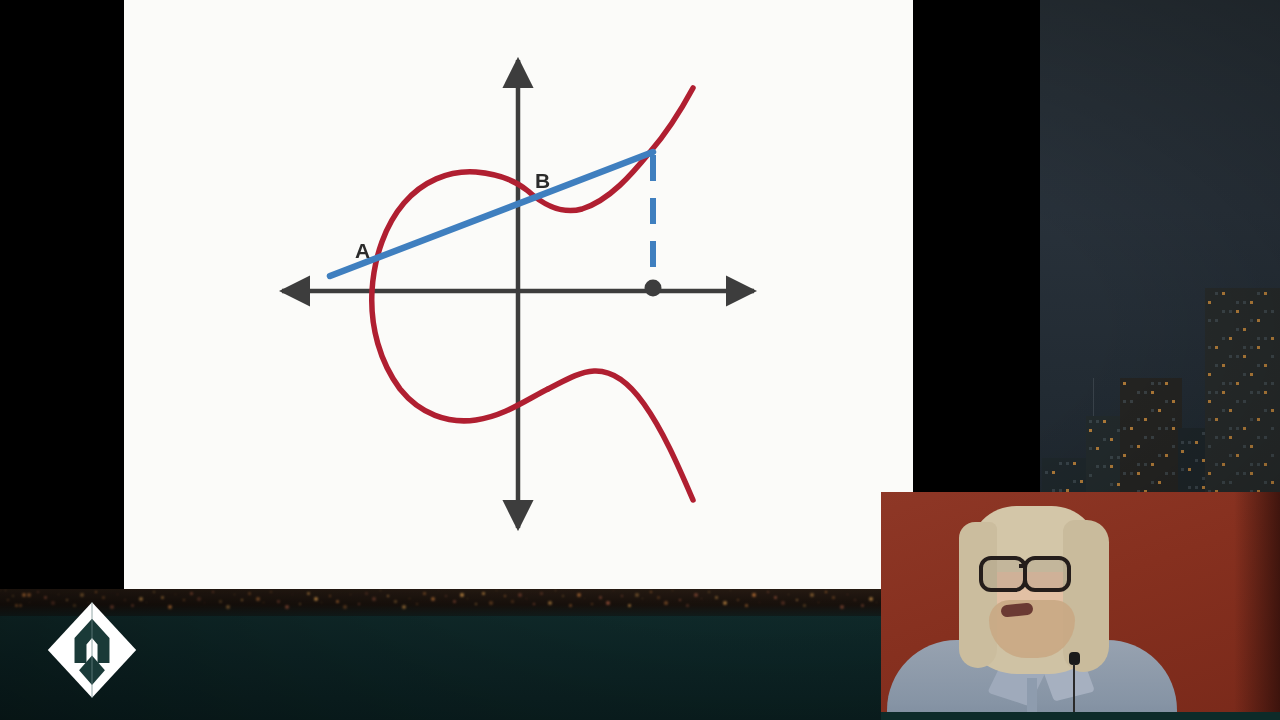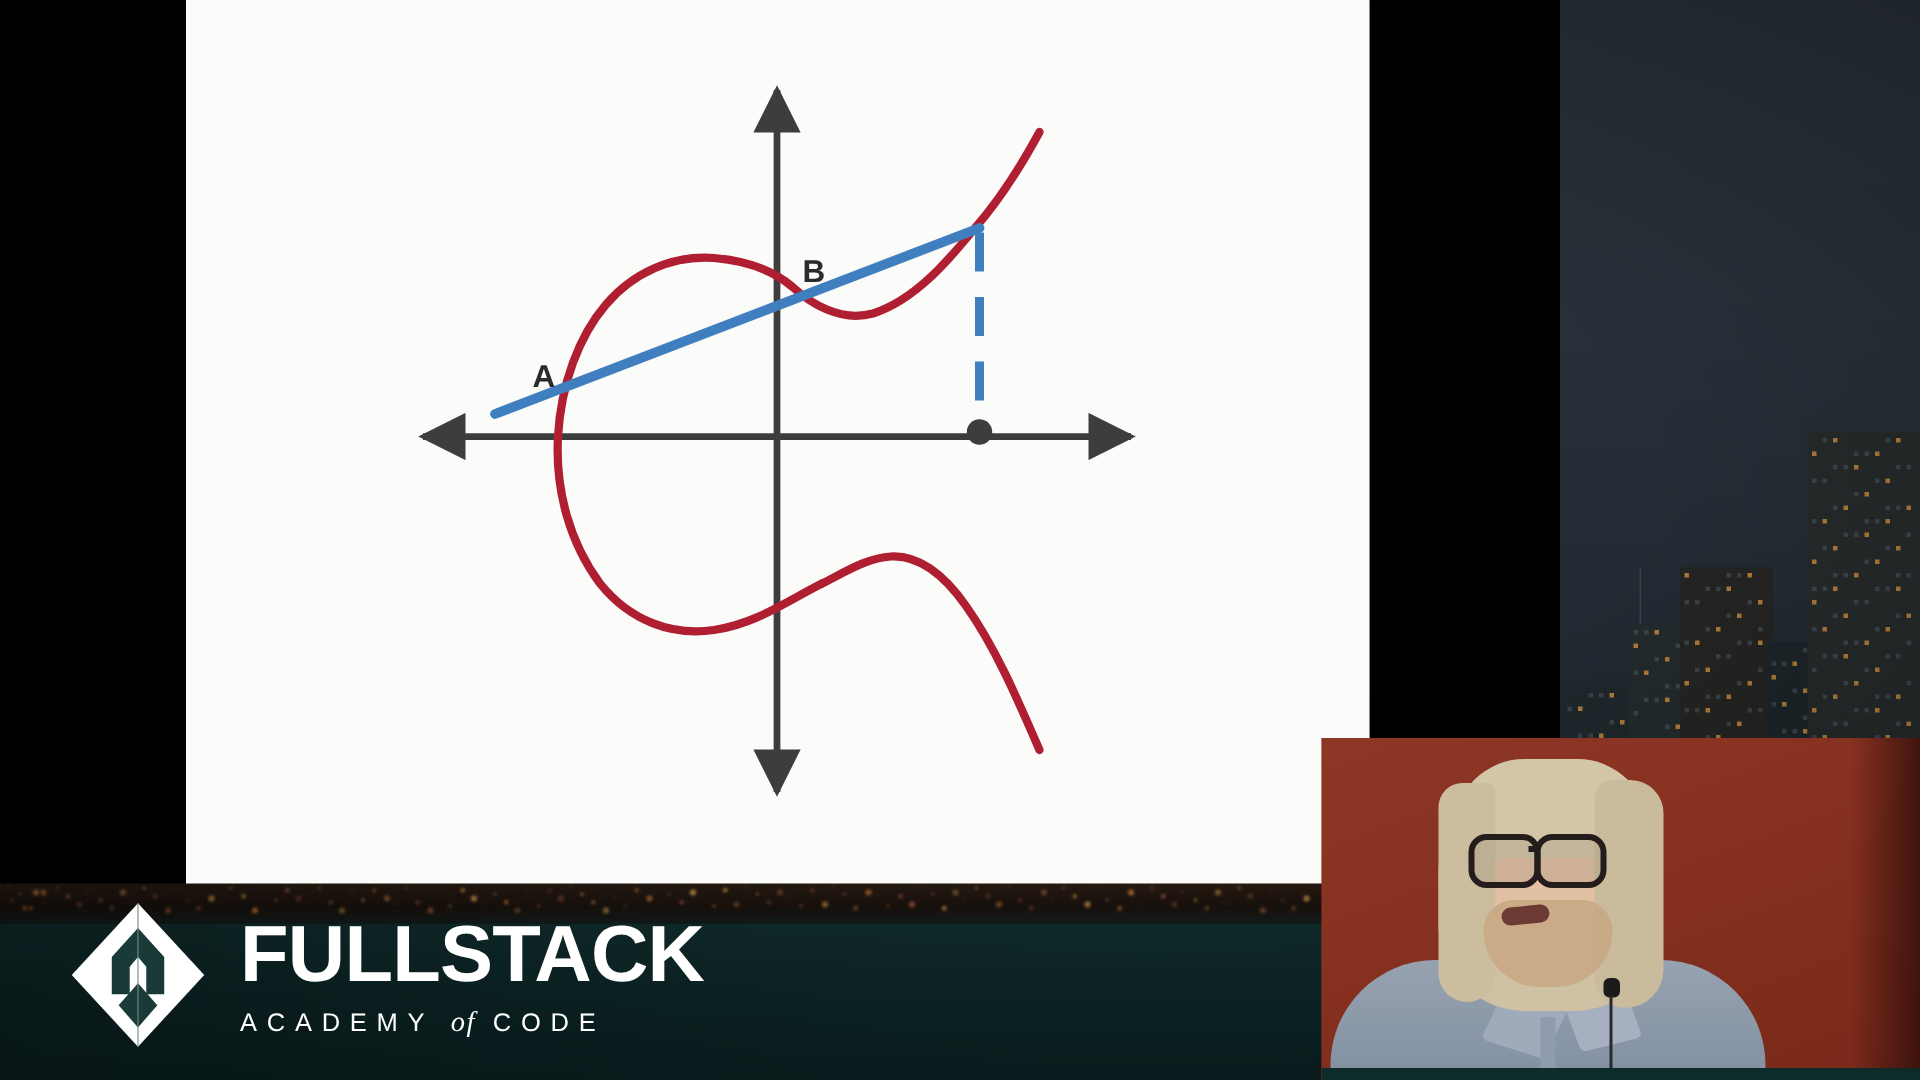--- a/index.html
+++ b/index.html
@@ -890,23 +890,15 @@
     <div class="wc-desk"></div>
   </div>
 
   <div class="logo">
     <svg class="logo-mark" viewBox="0 0 100 108">
       <path d="M50 2 L98 54 L50 106 L2 54 Z" fill="#ffffff"></path>
       <path d="M50 24 L31 45 L31 72 L44 72 L44 52 L50 45 L56 52 L56 72 L69 72 L69 45 Z" fill="#1a3a38" transform="translate(0,-4)"></path>
       <path d="M50 60 L64 76 L50 92 L36 76 Z" fill="#1a3a38"></path>
       <line x1="50" y1="2" x2="50" y2="106" stroke="#6f8a88" stroke-width="0.8"></line>
     </svg>
-    <div class="logo-text">
-      <div class="logo-word">FULLSTACK</div>
-      <div class="logo-sub">
-        <span>ACADEMY</span>
-        <span class="of">of</span>
-        <span>CODE</span>
-      </div>
-    </div>
   </div>
 
 </div>
 
 </body></html>

